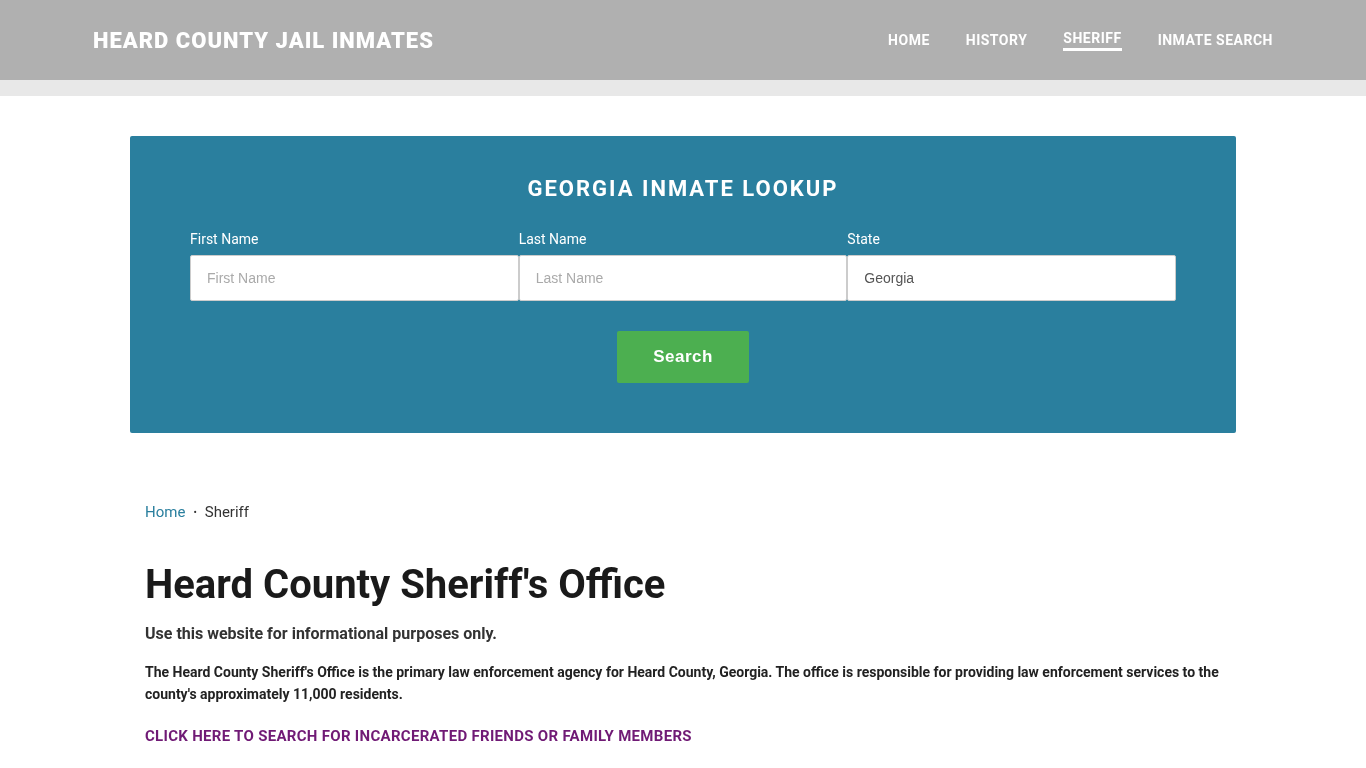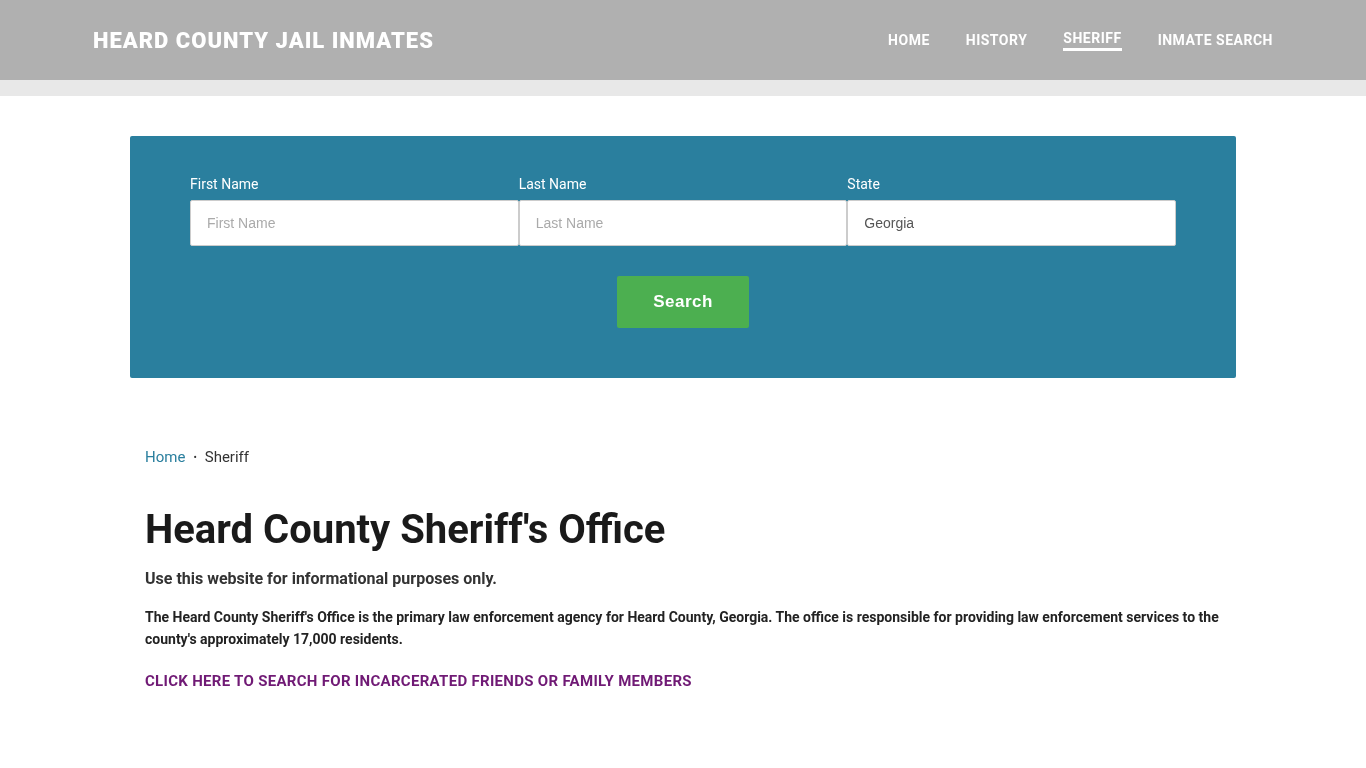--- a/index.html
+++ b/index.html
@@ -198,20 +198,21 @@
     <a href="#">HOME</a>
     <a href="#">HISTORY</a>
     <a href="#" class="active">SHERIFF</a>
     <a href="#">INMATE SEARCH</a>
   </nav>
 </header>
 
 <div class="sub-header"></div>
 
 <div class="search-section">
+  <h2>GEORGIA INMATE LOOKUP</h2>
   <div class="form-row">
     <div class="form-group">
       <label>First Name</label>
       <input type="text" placeholder="First Name" style="">
     </div>
     <div class="form-group">
       <label>Last Name</label>
       <input type="text" placeholder="Last Name" style="">
     </div>
     <div class="form-group">
@@ -226,15 +227,15 @@
 
 <div class="breadcrumb">
   <a href="#">Home</a>
   <span class="separator">•</span>
   <span class="current">Sheriff</span>
 </div>
 
 <div class="main-content">
   <h1 class="page-heading">Heard County Sheriff's Office</h1>
   <p class="info-text-bold-sm">Use this website for informational purposes only.</p>
-  <p class="info-text-bold">The Heard County Sheriff's Office is the primary law enforcement agency for Heard County, Georgia. The office is responsible for providing law enforcement services to the county's approximately 17,000 residents.</p>
+  <p class="info-text-bold">The Heard County Sheriff's Office is the primary law enforcement agency for Heard County, Georgia. The office is responsible for providing law enforcement services to the county's approximately 11,000 residents.</p>
   <a href="#" class="cta-link">CLICK HERE to Search for Incarcerated Friends or Family Members</a>
 </div>
 
 </body></html>

